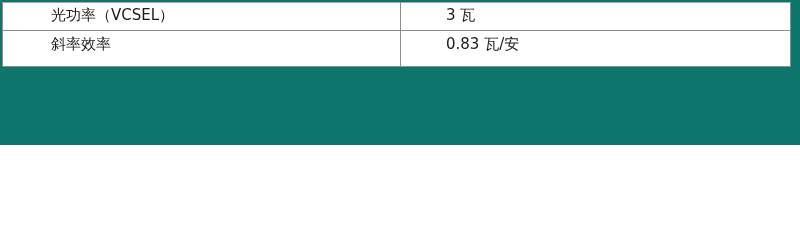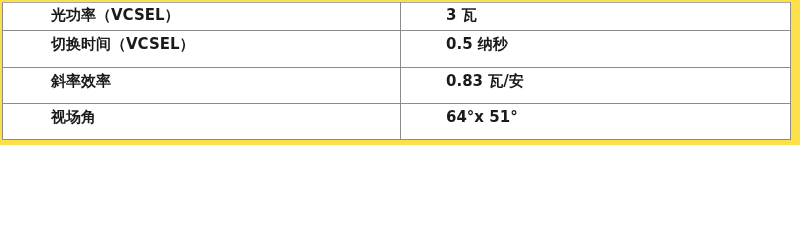--- a/index.html
+++ b/index.html
@@ -13,22 +13,21 @@
     height: 145px;
     overflow: hidden;
     font-family: "Liberation Sans", "DejaVu Sans", sans-serif;
     color: #1a1a1a;
   }
 
   .page {
     position: relative;
     width: 800px;
     height: 145px;
-    background: #fde047;
-    font-weight: bold;
+    background: #0f766e;
   }
 
   .spec-table {
     position: absolute;
     left: 2px;
     top: 2px;
     width: 788px;
     border-collapse: collapse;
     table-layout: fixed;
     background: #ffffff;
@@ -98,43 +97,27 @@
 
       <tr class="row-0">
         <td class="cell-label">
           <span class="cell-inner han">光功率（VCSEL）</span>
         </td>
         <td class="cell-value">
           <span class="cell-inner han">3 瓦</span>
         </td>
       </tr>
 
-      <tr class="row-1">
-        <td class="cell-label">
-          <span class="cell-inner han">切换时间（VCSEL）</span>
-        </td>
-        <td class="cell-value">
-          <span class="cell-inner han">0.5 纳秒</span>
-        </td>
-      </tr>
 
       <tr class="row-2">
         <td class="cell-label">
           <span class="cell-inner han">斜率效率</span>
         </td>
         <td class="cell-value">
           <span class="cell-inner han">0.83 瓦/安</span>
         </td>
       </tr>
 
-      <tr class="row-3">
-        <td class="cell-label">
-          <span class="cell-inner han">视场角</span>
-        </td>
-        <td class="cell-value">
-          <span class="cell-inner han">64°x 51°</span>
-        </td>
-      </tr>
 
     </tbody>
   </table>
 
 </div>
 
 </body></html>

